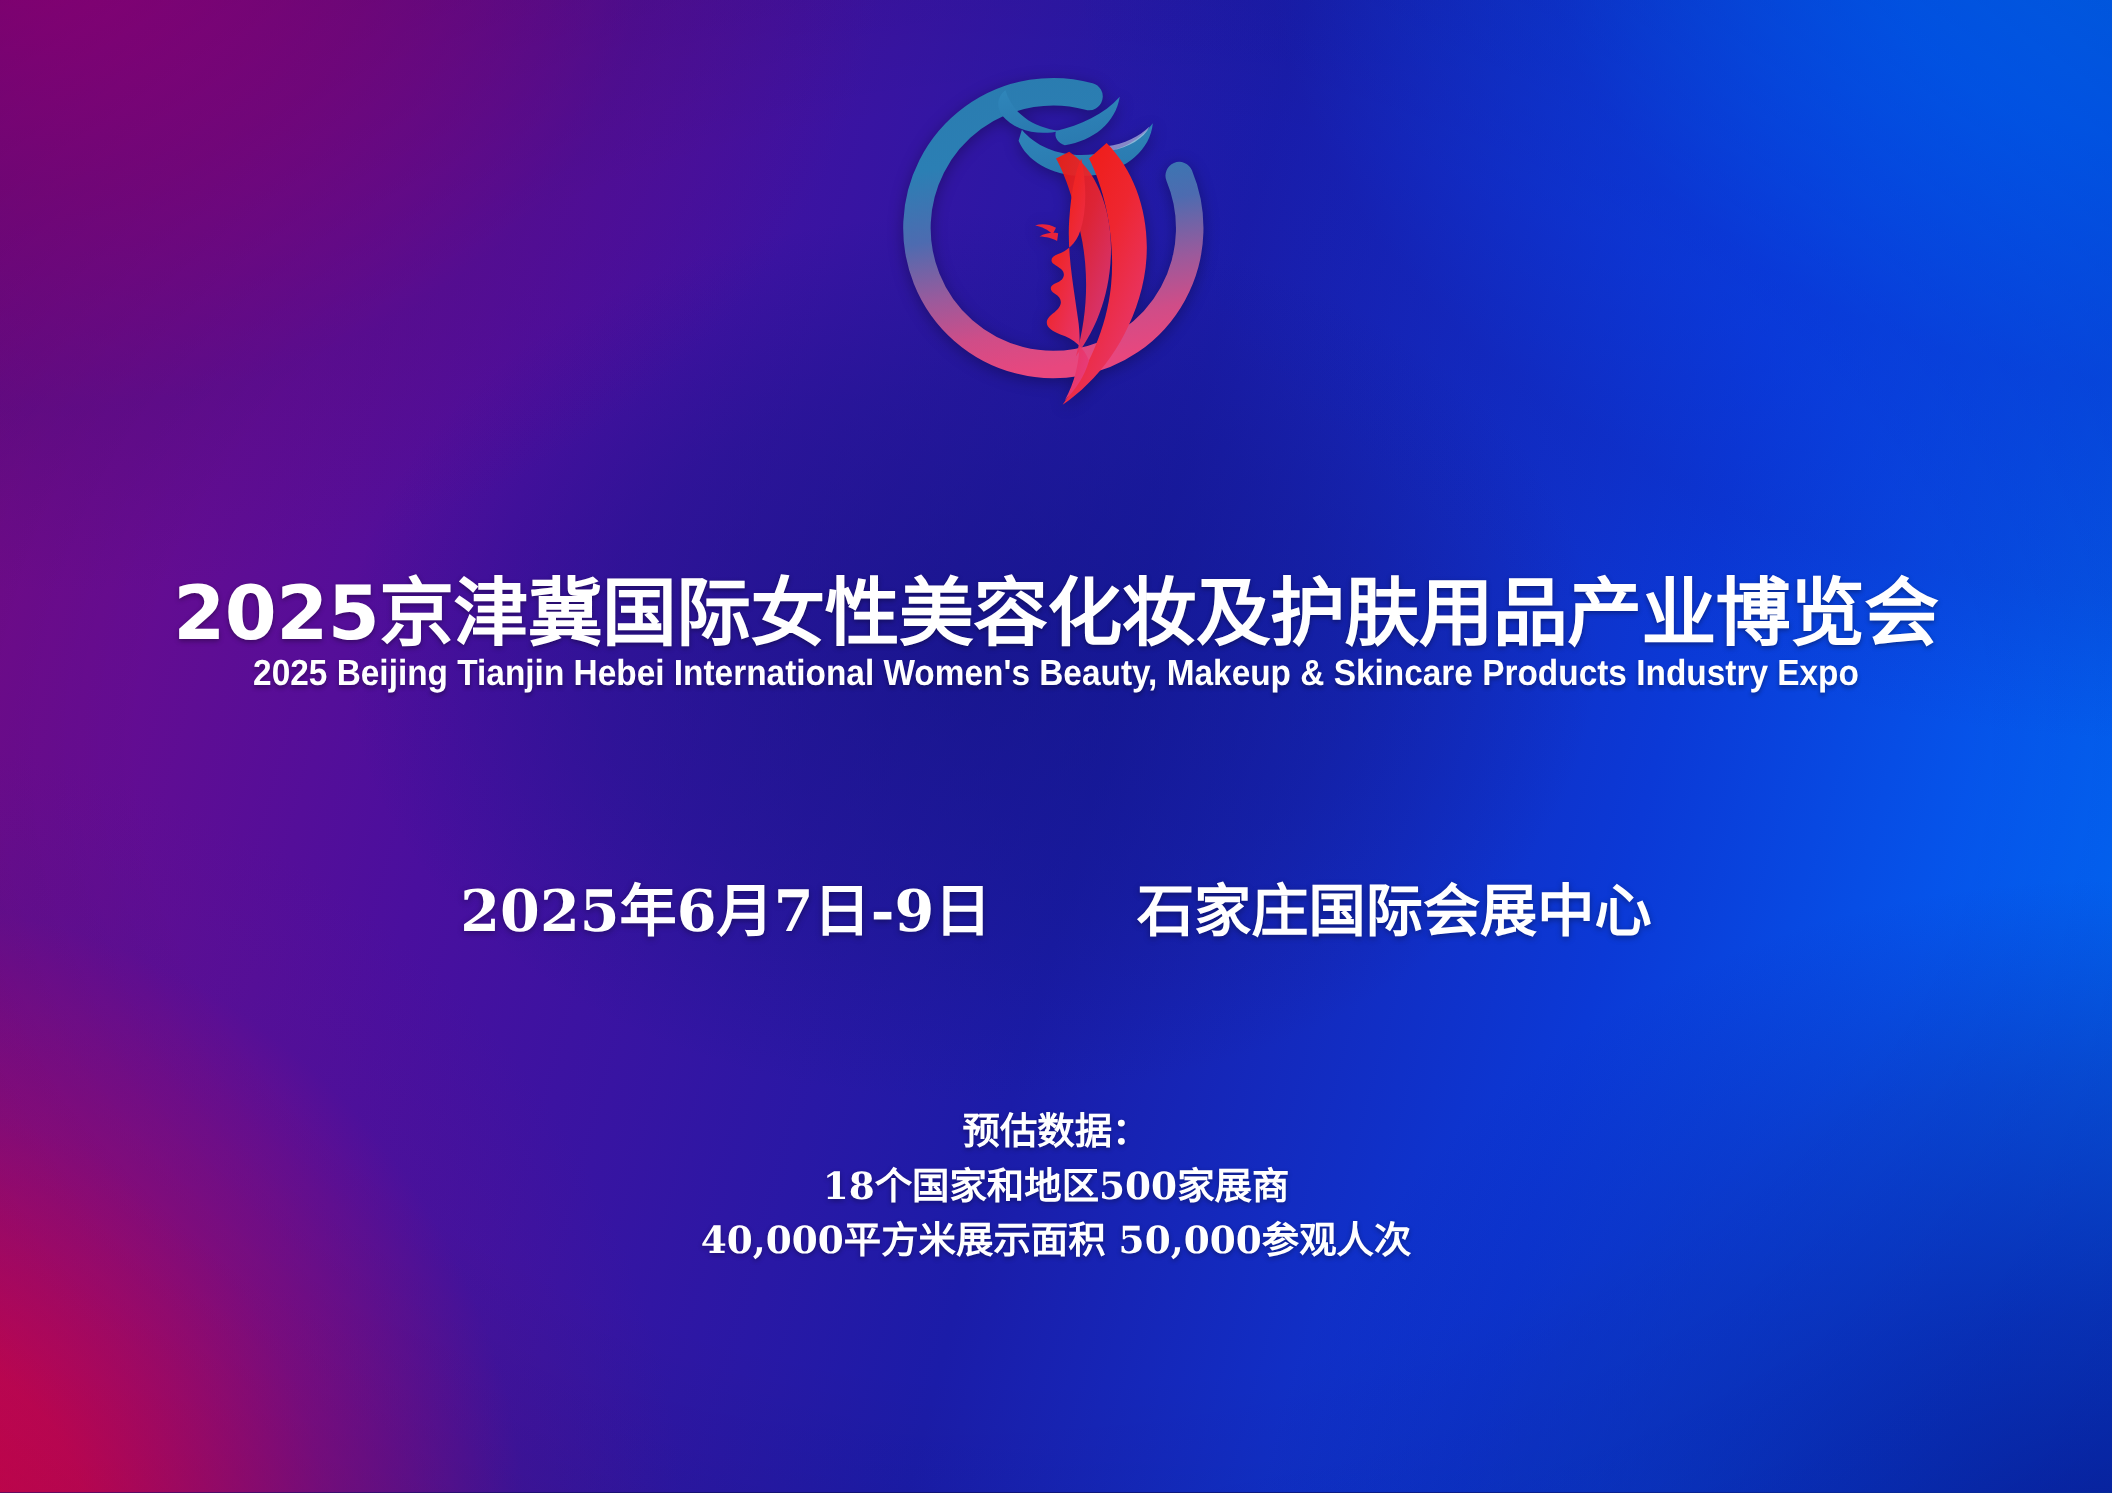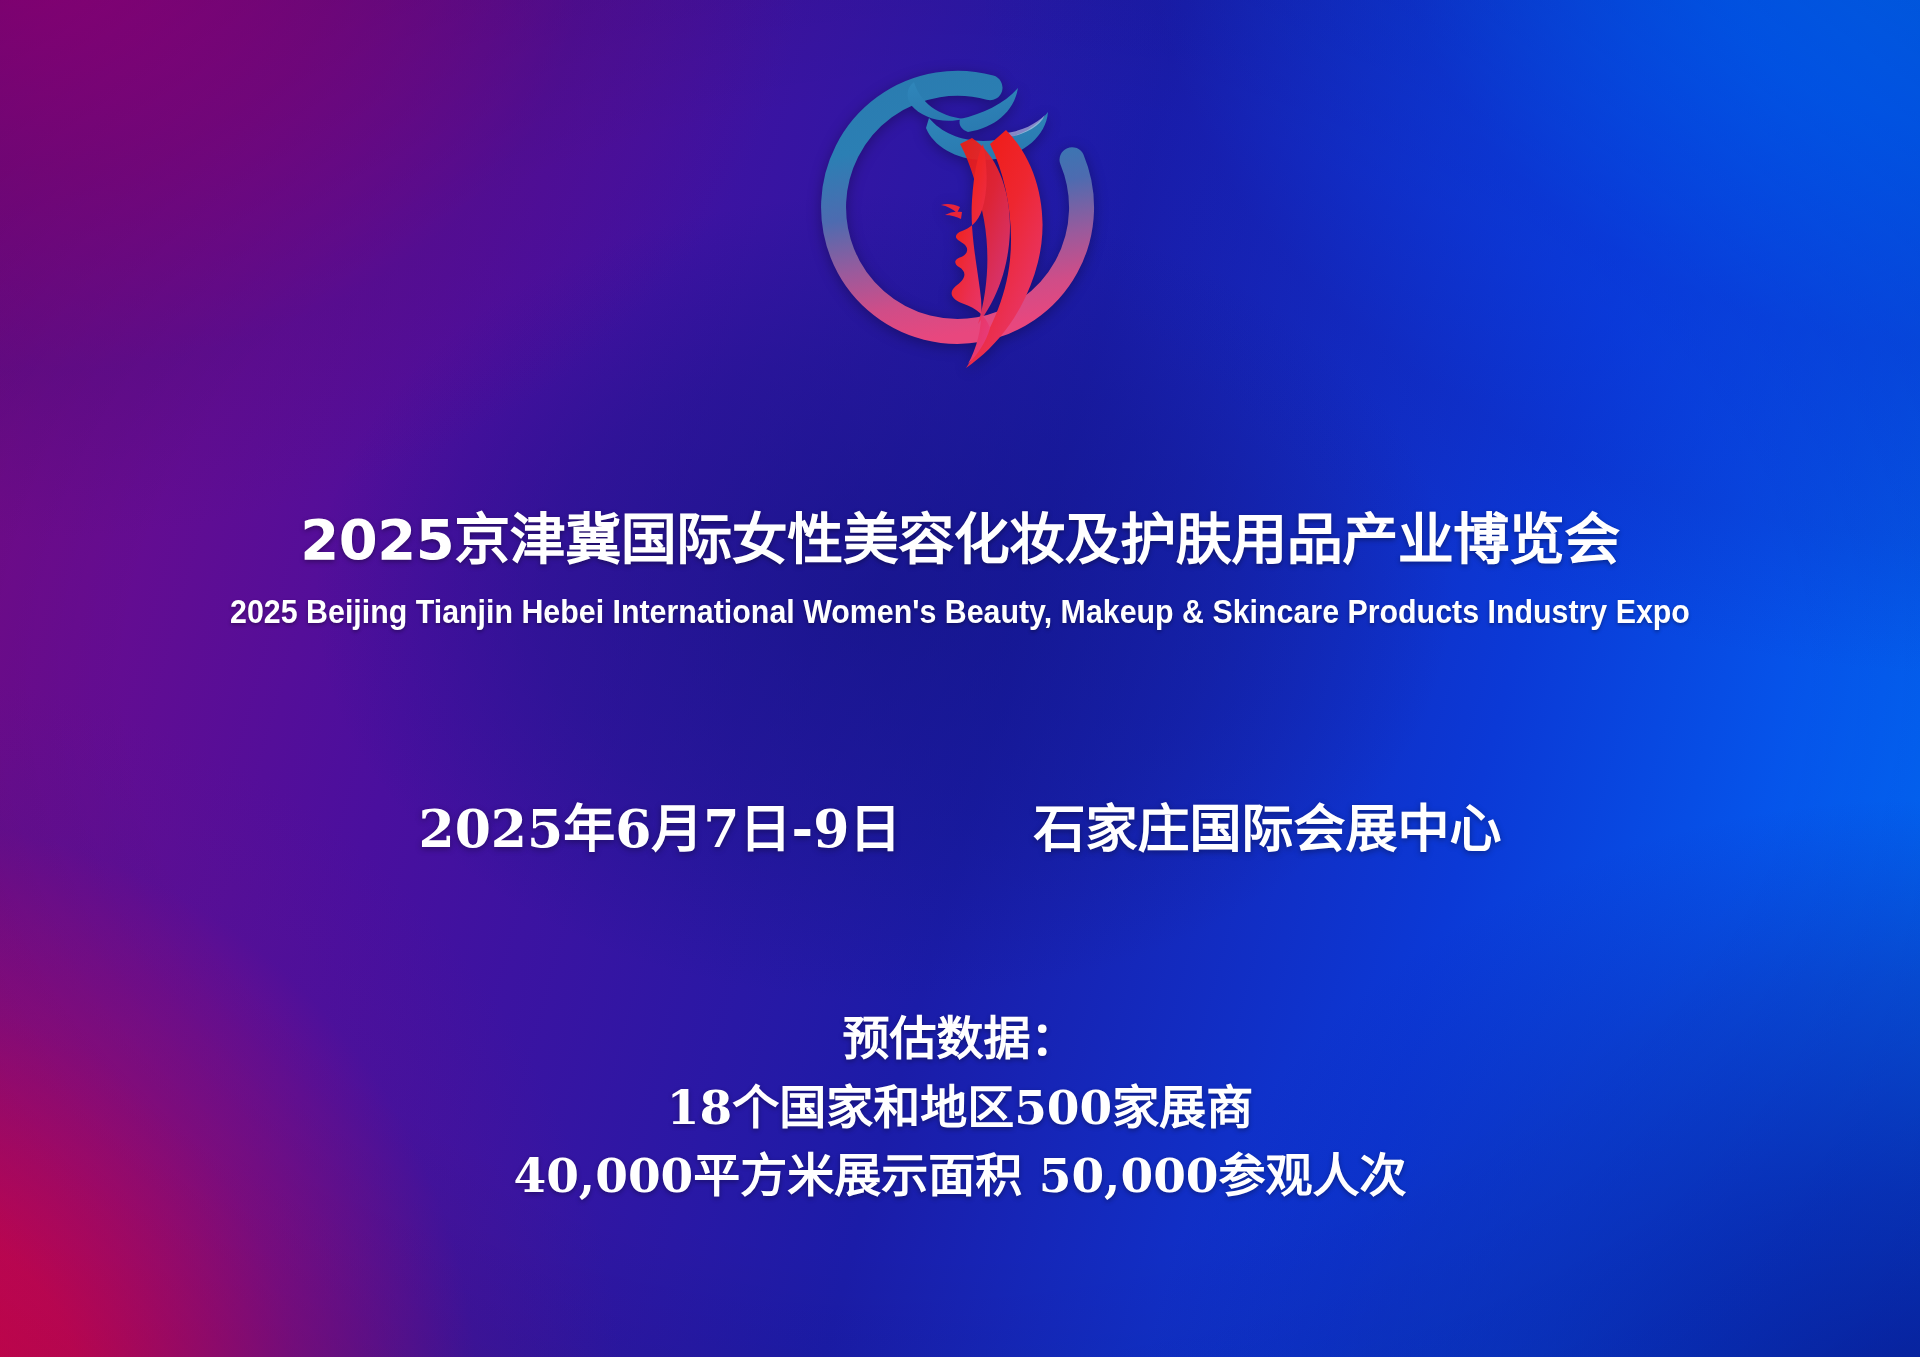--- a/index.html
+++ b/index.html
@@ -97,28 +97,28 @@
 
   
   #content {
     position: absolute;
     inset: 0;
     display: block;
   }
 
   .cn-title {
     position: absolute;
-    top: 512px;
+    top: 525px;
     left: 0;
     width: 100%;
     text-align: center;
     color: #ffffff;
     font-family: "DejaVu Sans", "Liberation Sans", sans-serif;
     font-weight: 700;
-    font-size: 56px;
+    font-size: 68px;
     line-height: 1;
     letter-spacing: -0.5px;
     white-space: nowrap;
     text-shadow: 0 2px 5px rgba(0,0,0,0.35);
   }
 
   .en-title {
     position: absolute;
     top: 595px;
     left: 0;
@@ -156,21 +156,21 @@
 
   .stats {
     position: absolute;
     top: 1005px;
     left: 0;
     width: 100%;
     text-align: center;
     color: #ffffff;
     font-family: "DejaVu Serif", "Liberation Serif", serif;
     font-weight: 700;
-    font-size: 47px;
+    font-size: 34px;
     line-height: 1.46;
     text-shadow: 0 2px 5px rgba(0,0,0,0.33);
   }
   .stats .line {
     display: block;
     white-space: nowrap;
   }
 </style>
 </head>
 <body>

